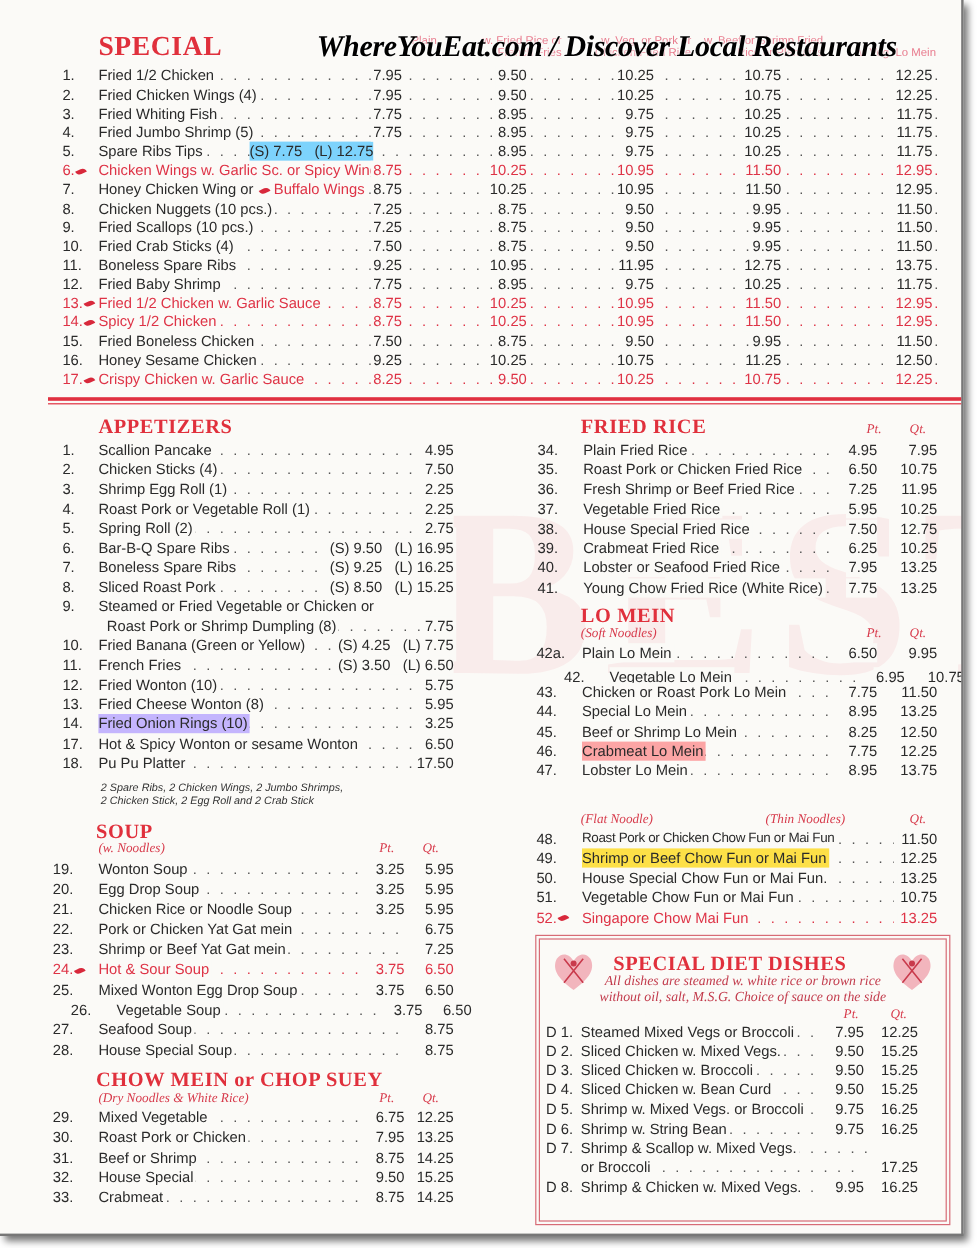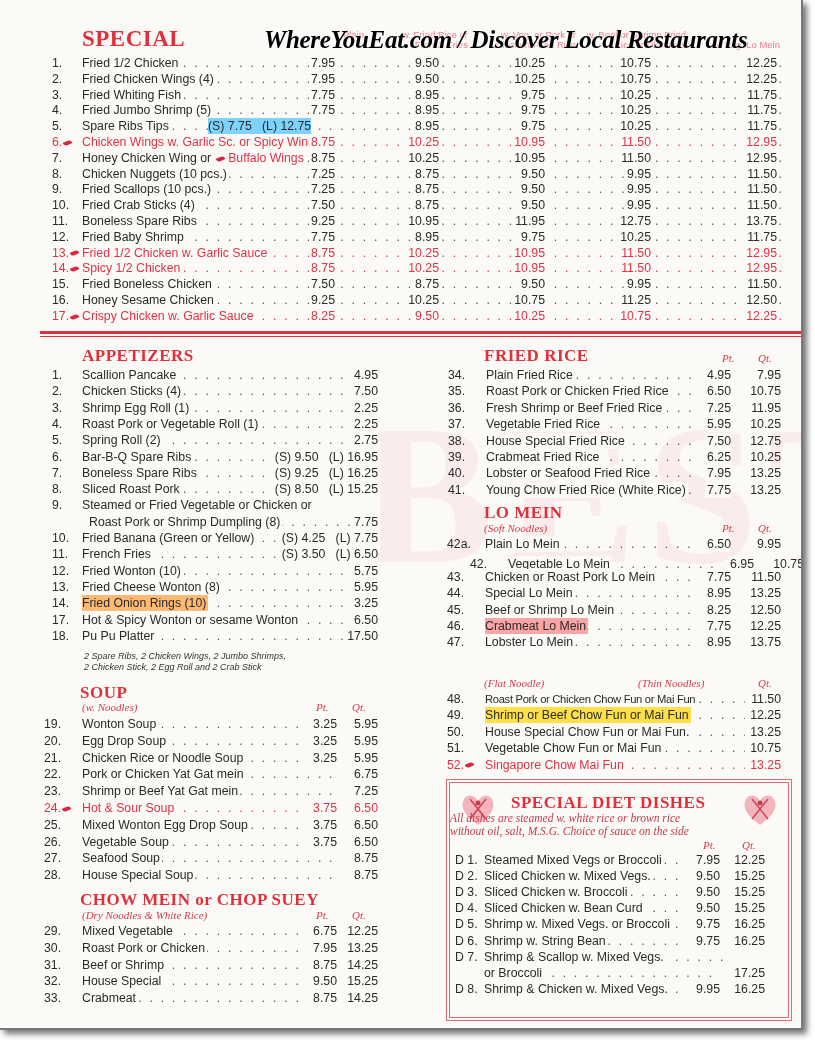--- a/index.html
+++ b/index.html
@@ -44,21 +44,21 @@
   .price { position: absolute; text-align: right; }
   .hr-red { position: absolute; left: 40px; width: 763px; height: 3px; background: #e03040; top: 331px; }
   .hr-red2 { position: absolute; left: 40px; width: 763px; height: 1px; background: #e03040; top: 336px; }
   .sub-it { font-family: "Liberation Serif", serif; font-style: italic; color: #d73a4b; font-size: 11px; }
   .note { font-size: 9px; font-style: italic; color: #333; line-height: 11px; }
   .diet-box {
     position: absolute; left: 449px; top: 782px; width: 340px; height: 236px;
     border: 1px solid #d76b76; outline: 1px solid #d76b76; outline-offset: 2px;
   }
   .diet-title { position: absolute; left: 61px; top: 10px; font-size: 17px; }
-  .diet-sub { position: absolute; left: 0; width: 100%; font-family: "Liberation Serif", serif; font-style: italic; color: #c23b4c; font-size: 11.5px; line-height: 13px; }
+  .diet-sub { position: absolute; left: 0; width: 100%; text-align: center; font-family: "Liberation Serif", serif; font-style: italic; color: #c23b4c; font-size: 11.5px; line-height: 13px; }
   .angel { position: absolute; width: 40px; height: 40px; }
   .angel svg { width: 100%; height: 100%; }
 </style>
 </head>
 <body>
 
 <div class="page">
   <div class="watermark-big">BEST</div>
 
   <div class="site-banner">WhereYouEat.com / Discover Local Restaurants</div>
@@ -324,21 +324,21 @@
         <span class="price" style="right:0;background:#fbfaf7;padding-left:2px;z-index:3;white-space:pre;">5.75</span>
       </div>
       <div class="row" style="left:52px;top:578.8999999999999px;width:326px;">
         <span class="num">13.</span>
         <span class="name" style="left:30px;background:#fbfaf7;padding-right:2px;z-index:2;">Fried Cheese Wonton (8)</span>
         <span class="lead" style="left:30px;width:290px;z-index:1;"> . . . . . . . . . . . . . . . . . . . . . . . . . . . . . . . . . . . . . . . . . . . . . . . . . . .</span>
         <span class="price" style="right:0;background:#fbfaf7;padding-left:2px;z-index:3;white-space:pre;">5.95</span>
       </div>
       <div class="row" style="left:52px;top:595.1999999999998px;width:326px;">
         <span class="num">14.</span>
-        <span class="name" style="left:30px;background:#fdba74;padding-right:2px;z-index:2;">Fried Onion Rings (10)</span>
+        <span class="name" style="left:30px;background:#c4b5fd;padding-right:2px;z-index:2;">Fried Onion Rings (10)</span>
         <span class="lead" style="left:30px;width:290px;z-index:1;"> . . . . . . . . . . . . . . . . . . . . . . . . . . . . . . . . . . . . . . . . . . . . . . . . . . .</span>
         <span class="price" style="right:0;background:#fbfaf7;padding-left:2px;z-index:3;white-space:pre;">3.25</span>
       </div>
       <div class="row" style="left:52px;top:611.4999999999998px;width:326px;">
         <span class="num">17.</span>
         <span class="name" style="left:30px;background:#fbfaf7;padding-right:2px;z-index:2;">Hot &amp; Spicy Wonton or sesame Wonton</span>
         <span class="lead" style="left:30px;width:290px;z-index:1;"> . . . . . . . . . . . . . . . . . . . . . . . . . . . . . . . . . . . . . . . . . . . . . . . . . . .</span>
         <span class="price" style="right:0;background:#fbfaf7;padding-left:2px;z-index:3;white-space:pre;">6.50</span>
       </div>
       <div class="row" style="left:52px;top:627.7999999999997px;width:326px;">
@@ -396,21 +396,21 @@
         <span class="price" style="right:41px;background:#fbfaf7;padding-left:2px;z-index:3;">3.75</span>
         <span class="price" style="right:0px;z-index:3;">6.50</span>
       </div>
       <div class="row" style="left:44px;top:816.7999999999997px;width:334px;">
         <span class="num">25.</span>
         <span class="name" style="left:38px;background:#fbfaf7;padding-right:2px;z-index:2;">Mixed Wonton Egg Drop Soup</span>
         <span class="lead" style="left:38px;width:221px;z-index:1;"> . . . . . . . . . . . . . . . . . . . . . . . . . . . . . . . . . . . . . . . . . . . . . . . . . . .</span>
         <span class="price" style="right:41px;background:#fbfaf7;padding-left:2px;z-index:3;">3.75</span>
         <span class="price" style="right:0px;z-index:3;">6.50</span>
       </div>
-      <div class="row" style="left:44px;top:833.5999999999997px;width:334px;">
+      <div class="row" style="left:59px;top:833.5999999999997px;width:334px;">
         <span class="num">26.</span>
         <span class="name" style="left:38px;background:#fbfaf7;padding-right:2px;z-index:2;">Vegetable Soup</span>
         <span class="lead" style="left:38px;width:221px;z-index:1;"> . . . . . . . . . . . . . . . . . . . . . . . . . . . . . . . . . . . . . . . . . . . . . . . . . . .</span>
         <span class="price" style="right:41px;background:#fbfaf7;padding-left:2px;z-index:3;">3.75</span>
         <span class="price" style="right:0px;z-index:3;">6.50</span>
       </div>
       <div class="row" style="left:44px;top:850.3999999999996px;width:334px;">
         <span class="num">27.</span>
         <span class="name" style="left:38px;background:#fbfaf7;padding-right:2px;z-index:2;">Seafood Soup</span>
         <span class="lead" style="left:38px;width:258px;z-index:1;"> . . . . . . . . . . . . . . . . . . . . . . . . . . . . . . . . . . . . . . . . . . . . . . . . . . .</span>

